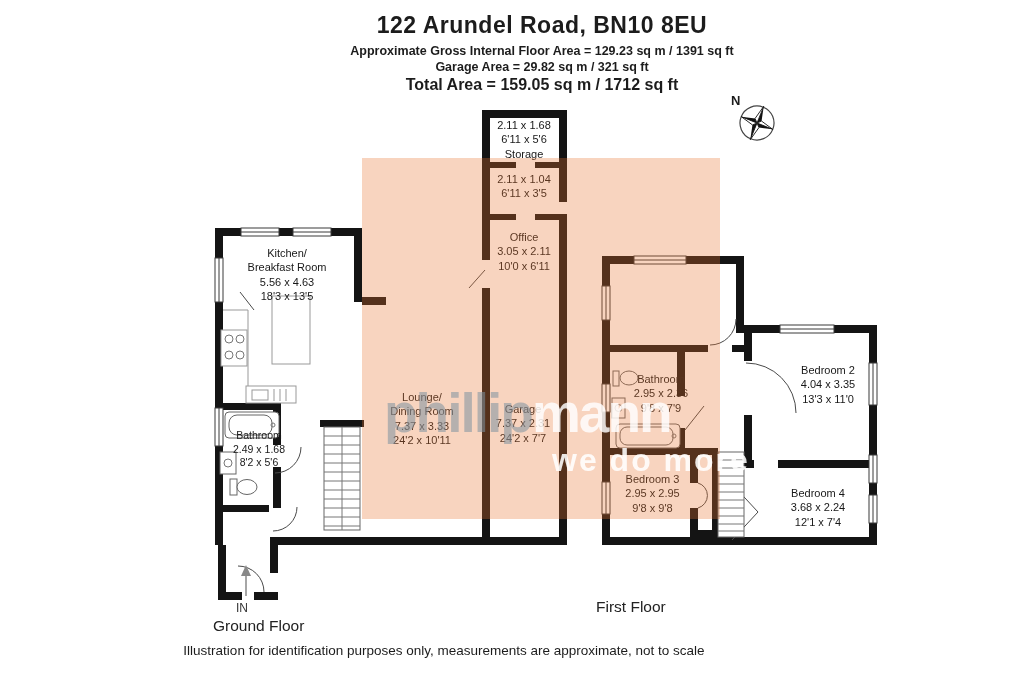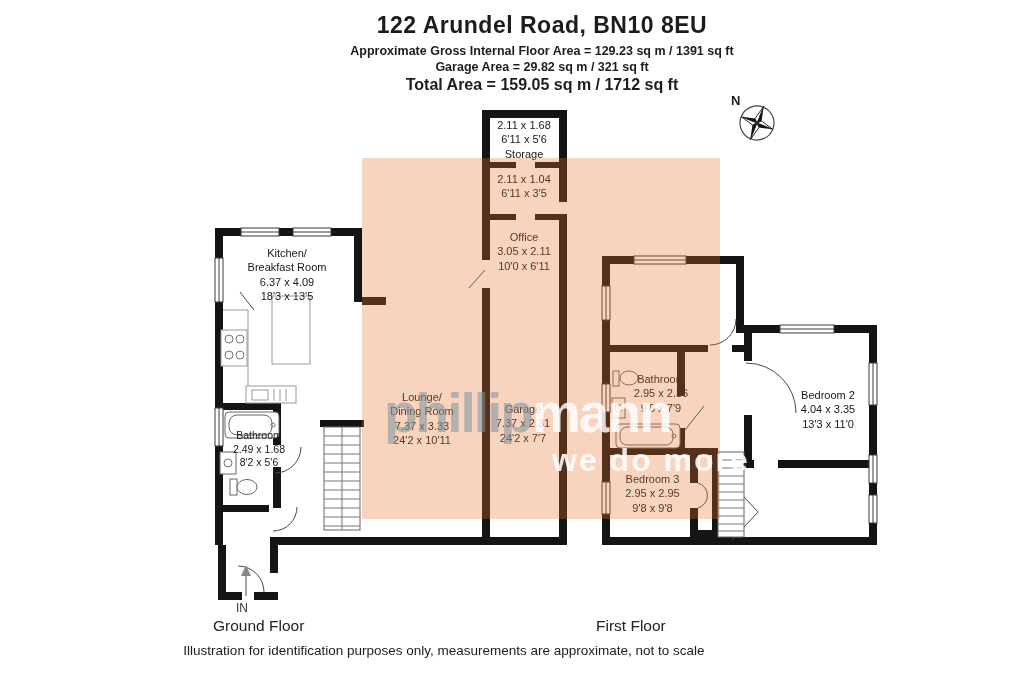--- a/index.html
+++ b/index.html
@@ -31,21 +31,21 @@
       font-weight:bold;font-size:55px;letter-spacing:-2px;white-space:nowrap;line-height:1;}
   #wm .p1{color:rgba(125,145,160,0.55);}
   #wm .p2{color:rgba(255,255,255,0.82);}
   #wm-tag{position:absolute;left:520px;top:442px;z-index:6;pointer-events:none;
       font-weight:bold;font-size:32px;letter-spacing:2px;color:rgba(255,255,255,0.88);white-space:nowrap;}
   
   #north{position:absolute;left:699px;top:93px;font-size:13px;font-weight:bold;z-index:2;}
   #in-label{position:absolute;left:204px;top:601px;font-size:12px;color:#333;z-index:2;}
   .floorlbl{position:absolute;font-size:15.5px;color:#222;z-index:2;}
   #gf-label{left:181px;top:617px;}
-  #ff-label{left:564px;top:617px;}
+  #ff-label{left:564px;top:598px;}
   #footer{position:absolute;left:0;top:643px;width:824px;text-align:center;
           font-size:13.5px;color:#1c1c1c;z-index:2;}
 </style>
 </head>
 <body>
 
 <div id="stage">
 
   <div class="hdr" id="title">122 Arundel Road, BN10 8EU</div>
   <div class="hdr" id="area1">Approximate Gross Internal Floor Area = 129.23 sq m / 1391 sq ft</div>
@@ -285,21 +285,21 @@
       <span>6'11 x 3'5</span>
   </div>
   <div class="rl" style="left:447px;top:230px;width:90px;">
     <span>Office</span>
       <span>3.05 x 2.11</span>
       <span>10'0 x 6'11</span>
   </div>
   <div class="rl" style="left:203px;top:246px;width:104px;">
     <span>Kitchen/</span>
       <span>Breakfast Room</span>
-    <span>6.37 x 4.09</span>
+    <span>5.56 x 4.63</span>
       <span>18'3 x 13'5</span>
   </div>
   <div class="rl" style="left:338px;top:390px;width:104px;">
     <span>Lounge/</span>
       <span>Dining Room</span>
     <span>7.37 x 3.33</span>
       <span>24'2 x 10'11</span>
   </div>
   <div class="rl" style="left:446px;top:402px;width:90px;">
     <span>Garage</span>
@@ -309,29 +309,34 @@
   <div class="rl rl-sm" style="left:185px;top:429px;width:84px;">
     <span>Bathroom</span>
       <span>2.49 x 1.68</span>
       <span>8'2 x 5'6</span>
   </div>
   <div class="rl" style="left:581px;top:372px;width:96px;">
     <span>Bathroom</span>
       <span>2.95 x 2.36</span>
       <span>9'8 x 7'9</span>
   </div>
-  <div class="rl" style="left:744px;top:388px;width:104px;">
+  <div class="rl" style="left:744px;top:363px;width:104px;">
     <span>Bedroom 2</span>
       <span>4.04 x 3.35</span>
       <span>13'3 x 11'0</span>
   </div>
   <div class="rl" style="left:575px;top:472px;width:91px;">
     <span>Bedroom 3</span>
       <span>2.95 x 2.95</span>
       <span>9'8 x 9'8</span>
+  </div>
+  <div class="rl" style="left:734px;top:486px;width:104px;">
+    <span>Bedroom 4</span>
+      <span>3.68 x 2.24</span>
+      <span>12'1 x 7'4</span>
   </div>
 
   <div id="overlay"></div>
 
   <div id="wm"><span class="p1">phillip</span><span class="p2">mann</span></div>
   <div id="wm-tag">we do more</div>
 
   <div id="north">N</div>
   <div id="in-label">IN</div>
   <div class="floorlbl" id="gf-label">Ground Floor</div>

